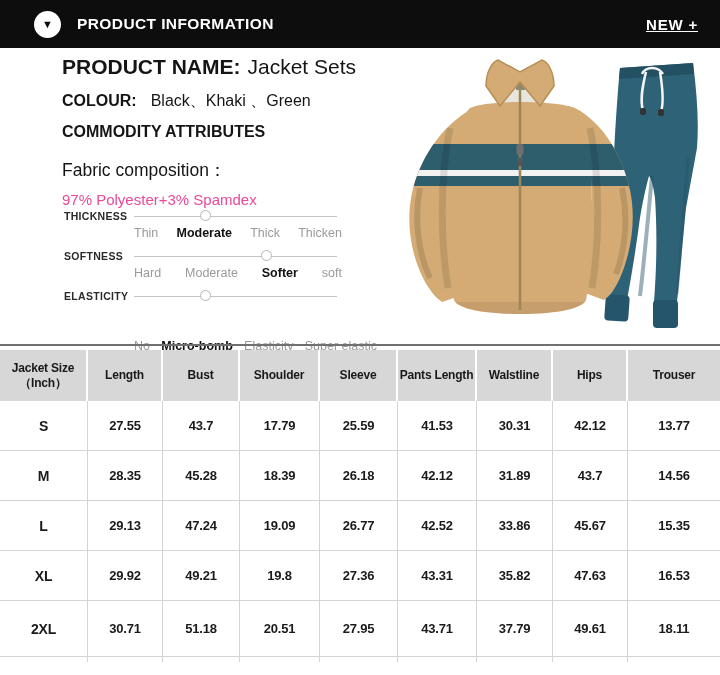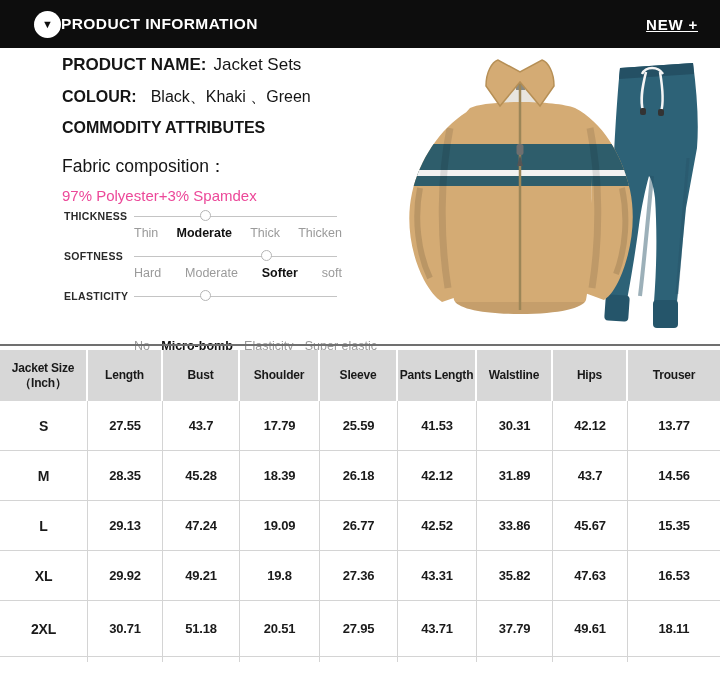--- a/index.html
+++ b/index.html
@@ -11,27 +11,27 @@
   *{margin:0;padding:0;box-sizing:border-box;}
   body{background:#fff;font-family:"Liberation Sans",sans-serif;}
   .page{position:relative;width:720px;height:675px;background:#fff;overflow:hidden;}
 
   
   .topbar{position:absolute;top:0;left:0;width:720px;height:48px;background:var(--topbar);
           display:flex;align-items:center;}
   .badge{width:27px;height:27px;border-radius:50%;background:#fff;color:#0d0d0d;
          display:flex;align-items:center;justify-content:center;margin-left:34px;
          font-size:11px;line-height:1;}
-  .topbar-title{color:#fff;font-weight:700;font-size:15.5px;letter-spacing:.4px;margin-left:0;}
+  .topbar-title{color:#fff;font-weight:700;font-size:15.5px;letter-spacing:.4px;margin-left:16px;}
   .topbar-new{margin-left:auto;margin-right:22px;color:#fff;font-weight:700;font-size:15px;letter-spacing:.8px;text-decoration:underline;}
 
   
   .info{position:absolute;left:62px;top:55px;width:340px;color:#151515;}
   .line{display:flex;align-items:baseline;white-space:nowrap;}
-  .pname{font-size:17px;margin-bottom:12px;}
+  .pname{font-size:21px;margin-bottom:12px;}
   .pname .lab{font-weight:700;}
   .pname .val{margin-left:7px;}
   .colour{font-size:16px;margin-bottom:11px;}
   .colour .lab{font-weight:700;}
   .colour .val{margin-left:14px;}
   .commodity{font-size:16px;font-weight:700;margin-bottom:17px;}
   .fabric{font-size:17.5px;font-weight:400;margin-bottom:9px;}
   .fabricv{font-size:15px;color:#ec4899;}
 
   

